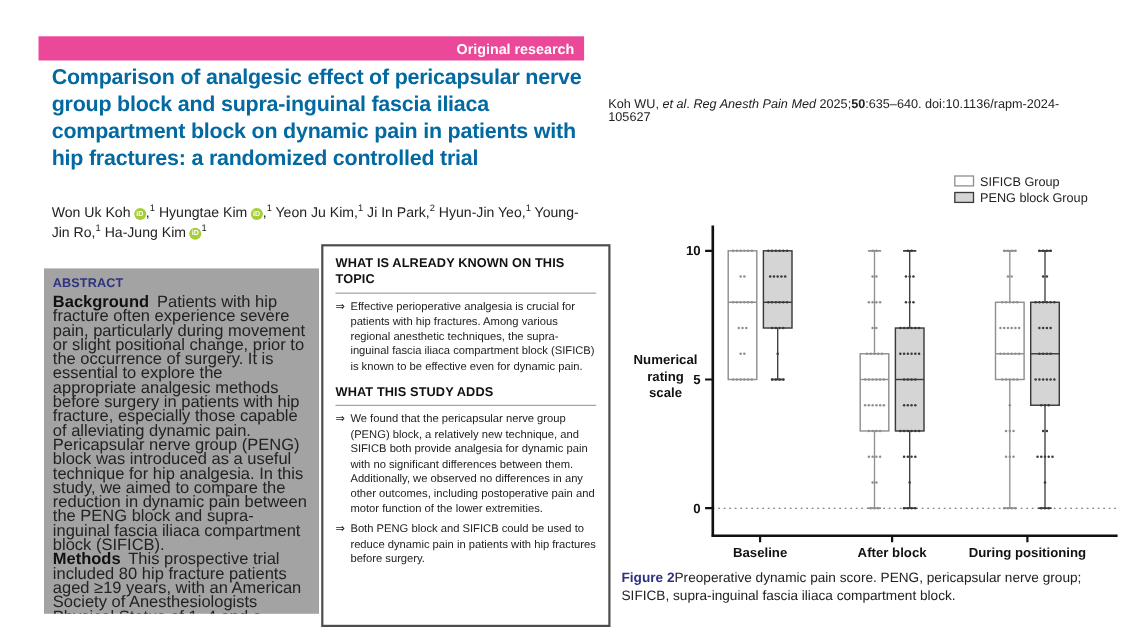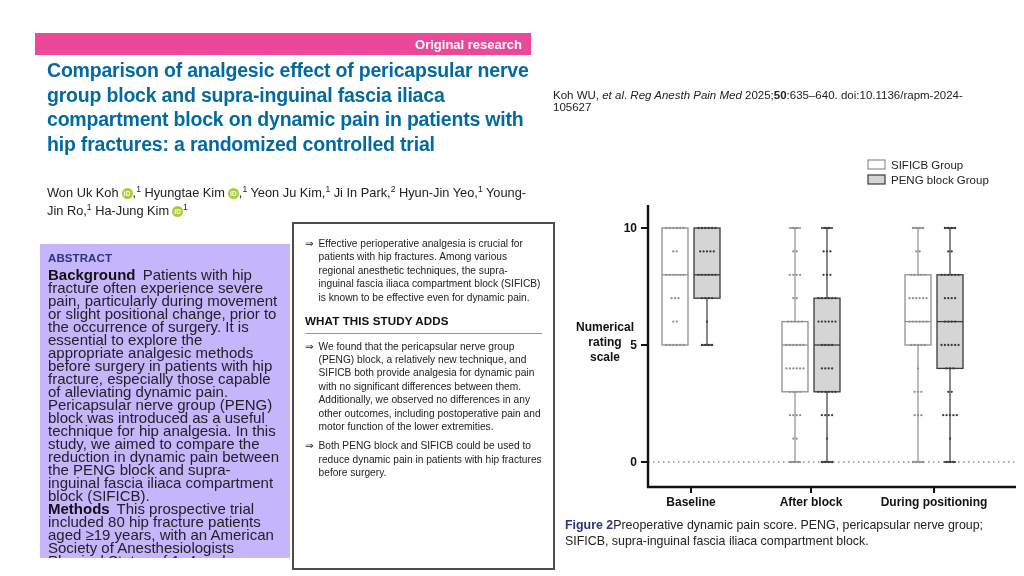--- a/index.html
+++ b/index.html
@@ -24,21 +24,21 @@
   .authors{
     position:absolute;left:47px;top:184px;width:485px;font-size:12.8px;line-height:1.4;color:#222;
   }
   .authors sup{font-size:8.5px;}
   .orcid{
     display:inline-block;width:11px;height:11px;border-radius:50%;background:#a6ce39;
     color:#fff;font-size:6.5px;font-weight:bold;text-align:center;line-height:11px;
     vertical-align:1px;margin-left:3px;
   }
   .abstract{
-    position:absolute;left:40px;top:244px;width:250px;height:314px;background:#c4b5fd;
+    position:absolute;left:40px;top:244px;width:250px;height:314px;background:#a3a3a3;
     padding:8px 8px 6px;box-sizing:border-box;overflow:hidden;
   }
   .abstract h2{margin:0 0 4px;font-size:11.5px;color:#2d3380;letter-spacing:0.1px;}
   .abstract p{margin:0;font-size:15px;line-height:13px;color:#222;}
   .abstract p b{padding-right:3px;color:#111;}
   .keybox{
     position:absolute;left:292px;top:222px;width:263px;height:348px;background:#fff;
     border:2px solid #4d4d4d;box-sizing:border-box;padding:7px 11px 6px;overflow:hidden;
   }
   .keybox h3{
@@ -71,20 +71,21 @@
 
   <div class="abstract">
     <h2>ABSTRACT</h2>
     <div>
         <p><b>Background</b> Patients with hip fracture often experience severe pain, particularly during movement or slight positional change, prior to the occurrence of surgery. It is essential to explore the appropriate analgesic methods before surgery in patients with hip fracture, especially those capable of alleviating dynamic pain. Pericapsular nerve group (PENG) block was introduced as a useful technique for hip analgesia. In this study, we aimed to compare the reduction in dynamic pain between the PENG block and supra-inguinal fascia iliaca compartment block (SIFICB).</p>
         <p><b>Methods</b> This prospective trial included 80 hip fracture patients aged ≥19 years, with an American Society of Anesthesiologists Physical Status of 1–4 and a baseline dynamic pain score ≥4 on the numerical rating scale. The patients were randomly allocated into the PENG block (n=40) and SIFICB group (n=40). For the PENG block and SIFICB, 20 mL and 30 mL of 0.3% ropivacaine was used, respectively. The primary outcome was reduction in dynamic pain scores at 30 min following the peripheral nerve block. Dynamic pain score was evaluated when the leg was passively raised.</p>
       </div>
   </div>
 
   <div class="keybox">
+      <h3>WHAT IS ALREADY KNOWN ON THIS TOPIC</h3>
       <div class="bullet">
         <span class="glyph">⇒</span>
         <span>Effective perioperative analgesia is crucial for patients with hip fractures. Among various regional anesthetic techniques, the supra-inguinal fascia iliaca compartment block (SIFICB) is known to be effective even for dynamic pain.</span>
       </div>
       <h3>WHAT THIS STUDY ADDS</h3>
       <div class="bullet">
         <span class="glyph">⇒</span>
         <span>We found that the pericapsular nerve group (PENG) block, a relatively new technique, and SIFICB both provide analgesia for dynamic pain with no significant differences between them. Additionally, we observed no differences in any other outcomes, including postoperative pain and motor function of the lower extremities.</span>
       </div>
       <div class="bullet">

